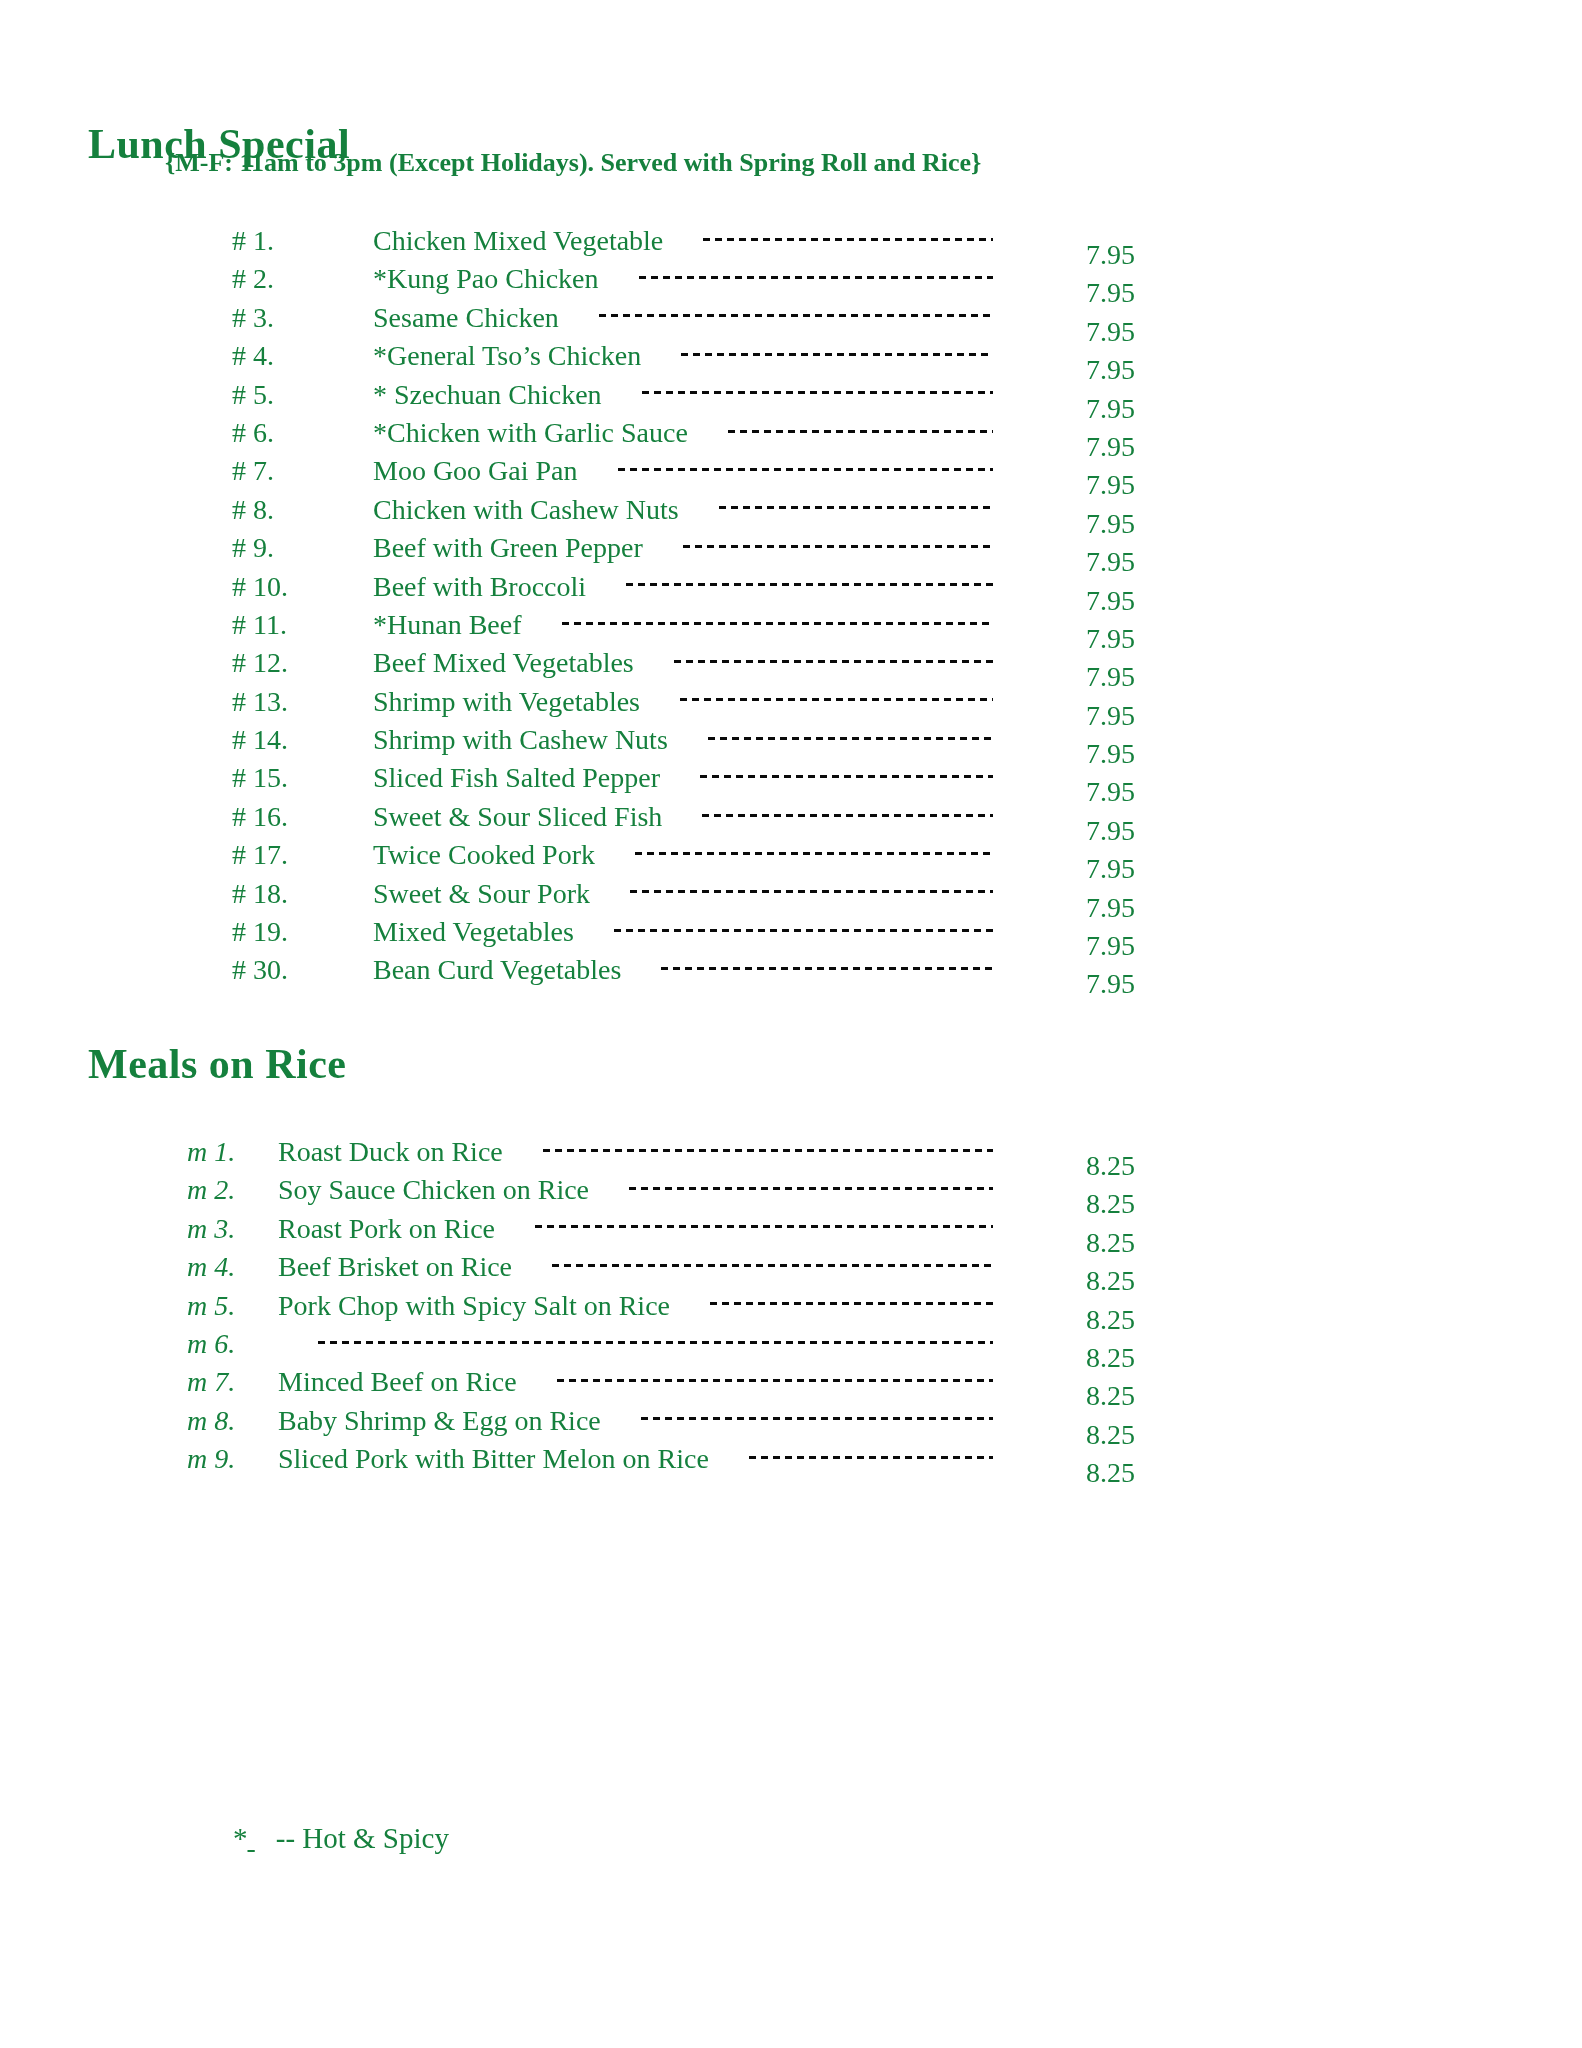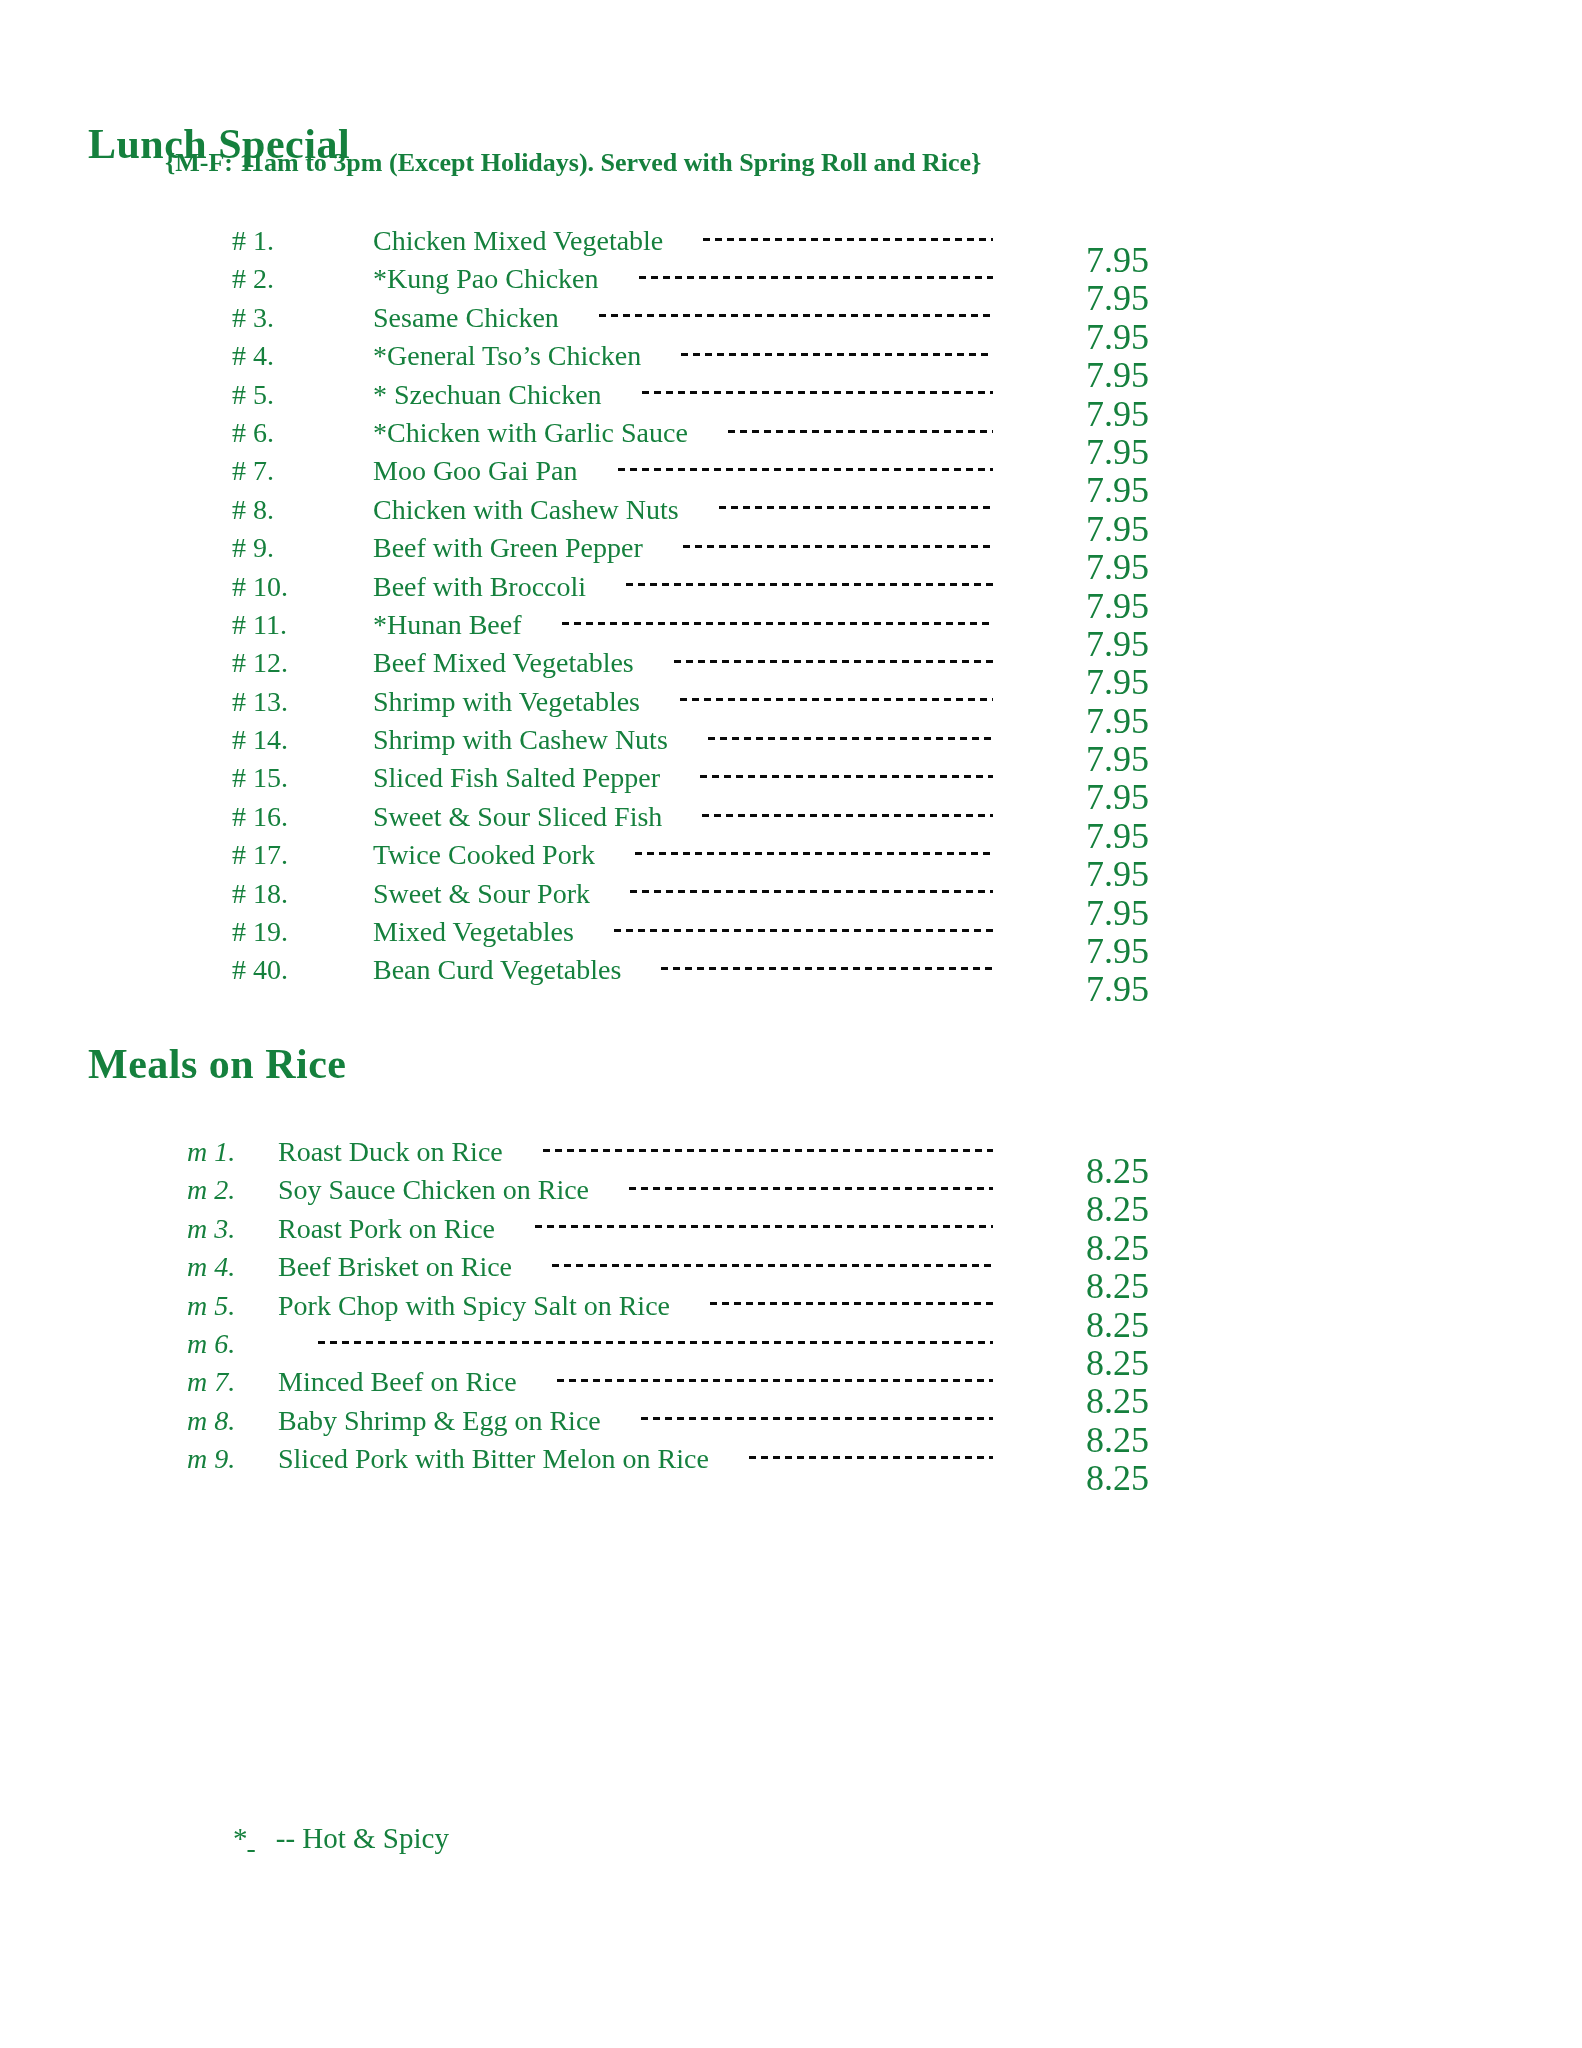--- a/index.html
+++ b/index.html
@@ -47,21 +47,21 @@
     height:3px;
     margin-left:40px;
     transform:translateY(-2px);
     background:repeating-linear-gradient(to right,#0a0a0a 0,#0a0a0a 7px,transparent 7px,transparent 12px);
   }
   #lunch-list .leader{margin-right:157px;}   
   #meals-list .leader{margin-right:157px;}
   .price-cell{
     position:absolute;
     top:17px;
-    font-size:36px;
+    font-size:28px;
     line-height:normal;
   }
   #lunch-list .price-cell{left:854px;}   
   #meals-list .price-cell{left:899px;}   
 
   #footnote{
     position:absolute;left:233px;top:1822px;
     font-size:29px;white-space:nowrap;text-decoration:underline;
   }
   #footnote .fn-symbol{display:inline-block;}
@@ -205,21 +205,21 @@
       </div>
 
       <div class="menu-row">
         <span class="num-cell"># 19.</span>
         <span class="name-cell">Mixed Vegetables</span>
         <span class="leader"></span>
         <span class="price-cell">7.95</span>
       </div>
 
       <div class="menu-row">
-        <span class="num-cell"># 40.</span>
+        <span class="num-cell"># 30.</span>
         <span class="name-cell">Bean Curd Vegetables</span>
         <span class="leader"></span>
         <span class="price-cell">7.95</span>
       </div>
     </div>
 
   <h1 id="meals-title" class="section-title">Meals on Rice</h1>
 
   <div id="meals-list" class="menu-list">
 

